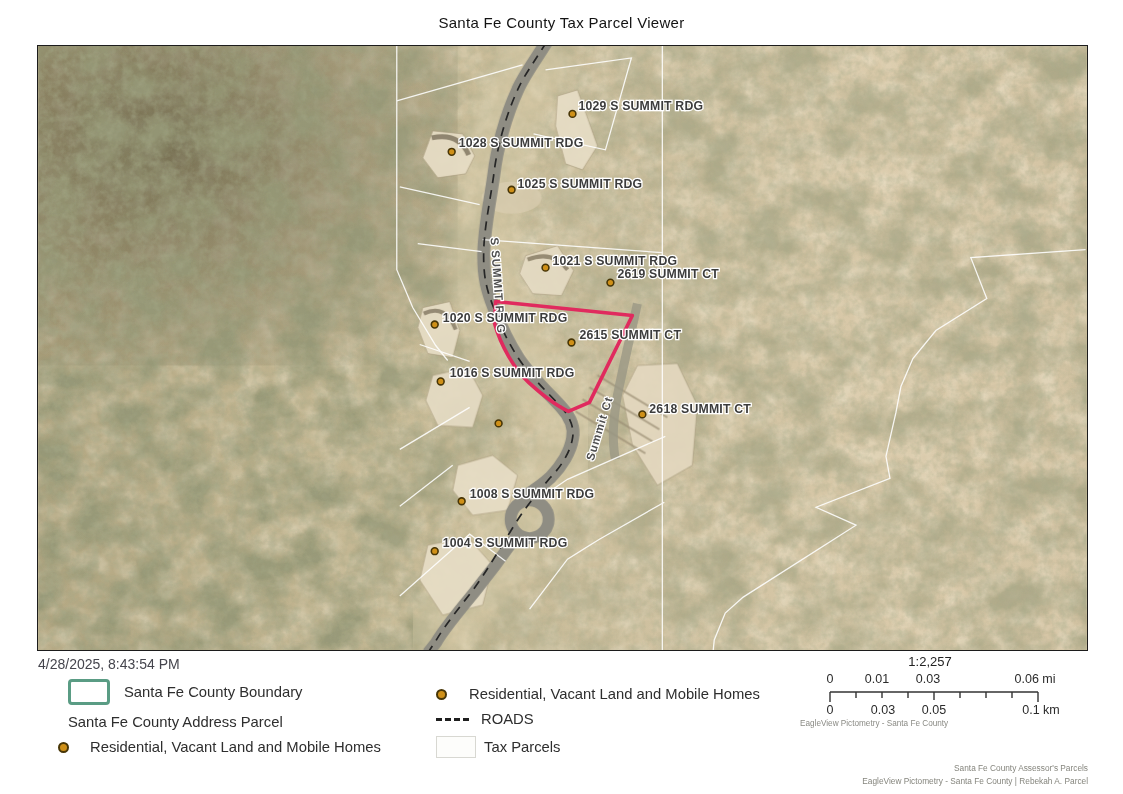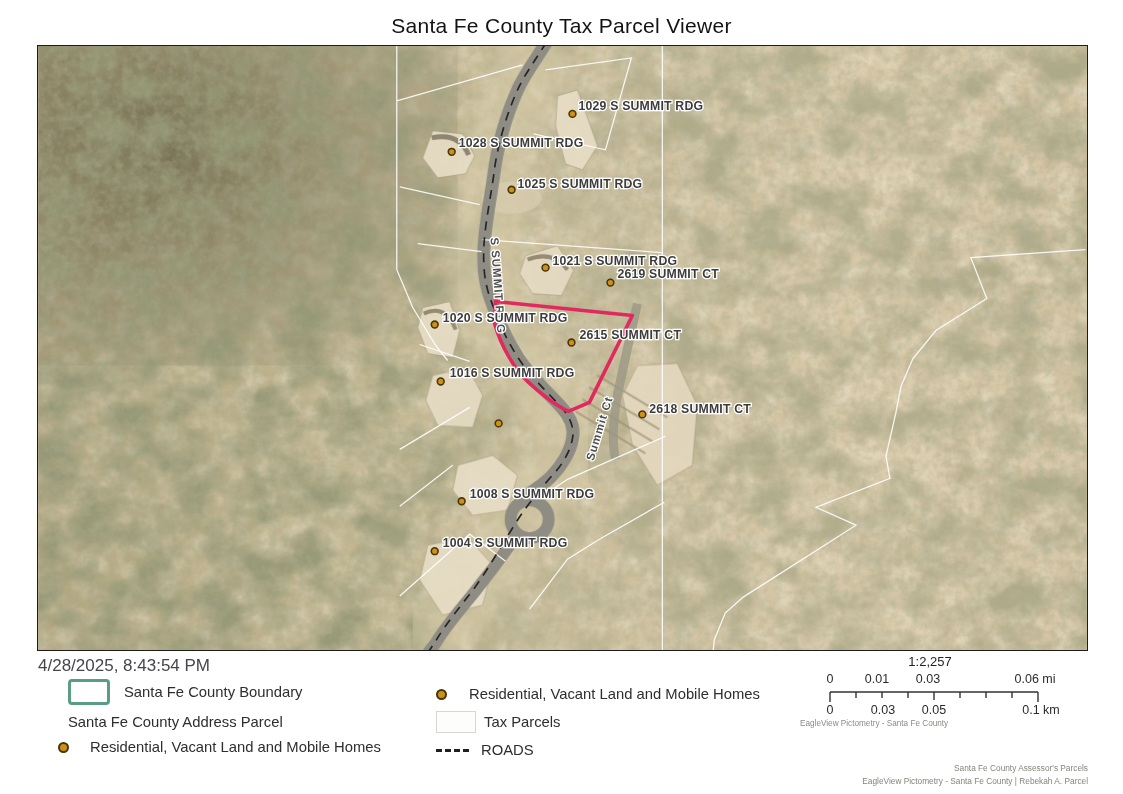--- a/index.html
+++ b/index.html
@@ -1,27 +1,27 @@
 <!DOCTYPE html>
 <html><head>
 <meta charset="utf-8">
 <style>
   html,body{margin:0;padding:0;background:#ffffff;width:1123px;height:794px;overflow:hidden;
     font-family:"Liberation Sans", sans-serif;}
   #stage{position:relative;width:1123px;height:794px;background:#fff;}
   .page-title{position:absolute;left:0;top:14px;width:100%;text-align:center;
-    font-size:21px;color:#131313;letter-spacing:.3px;}
+    font-size:15px;color:#131313;letter-spacing:.3px;}
   #map-frame{position:absolute;left:37px;top:45px;width:1051px;height:606px;
     border:1px solid #1c1c1c;box-sizing:border-box;background:#c9bc98;}
   #map-frame svg{display:block}
   .addr-label{font-size:12.3px;font-weight:bold;fill:#3c3c3c;stroke:#ffffff;stroke-width:2.6px;
     paint-order:stroke;letter-spacing:.2px;}
   .road-label{font-size:11.5px;font-weight:bold;fill:#4e4e4e;stroke:#ffffff;stroke-width:2.4px;
     paint-order:stroke;letter-spacing:1px;}
-  .timestamp{position:absolute;left:38px;top:656px;font-size:17px;color:#45454d;}
+  .timestamp{position:absolute;left:38px;top:656px;font-size:14px;color:#45454d;}
   .legend-col{position:absolute;font-size:14.8px;color:#2e2e2e;}
   .legend-row{display:flex;align-items:center;margin-bottom:9px;margin-left:30px;}
   .swatch-boundary{width:36px;height:20px;border:3px solid #5a9c84;border-radius:4px;
     background:#fff;margin-right:14px;}
   .legend-dot{width:7px;height:7px;border-radius:50%;background:#cf9018;border:2px solid #483607;
     margin-right:21px;}
   .legend-dot.mid{margin-right:22px;}
   .swatch-roads{width:33px;border-top:3px dashed #1f1f1f;margin-right:12px;}
   .swatch-parcel{width:38px;height:20px;background:#fdfdfb;border:1px solid #d8d8d2;margin-right:8px;}
   .indent1{margin-left:20px;}
@@ -205,27 +205,27 @@
     <span class="legend-dot"></span>
     <span>Residential, Vacant Land and Mobile Homes</span>
   </div>
 </div>
 
 <div class="legend-col" style="left:406px;top:686px;">
   <div class="legend-row">
     <span class="legend-dot mid"></span>
     <span>Residential, Vacant Land and Mobile Homes</span>
   </div>
+  <div class="legend-row" style="margin-top:5px;">
+    <span class="swatch-roads"></span>
+    <span>ROADS</span>
+  </div>
   <div class="legend-row" style="margin-top:3px;">
     <span class="swatch-parcel"></span>
     <span>Tax Parcels</span>
-  </div>
-  <div class="legend-row" style="margin-top:5px;">
-    <span class="swatch-roads"></span>
-    <span>ROADS</span>
   </div>
 </div>
 
 <div class="scalebar">
 <svg width="312" height="80" viewBox="0 0 312 80" xmlns="http://www.w3.org/2000/svg">
   <text class="scale-ratio" x="142" y="14" text-anchor="middle">1:2,257</text>
   <g>
     <text class="scale-text" x="42" y="31" text-anchor="middle">0</text>
     <text class="scale-text" x="89" y="31" text-anchor="middle">0.01</text>
     <text class="scale-text" x="140" y="31" text-anchor="middle">0.03</text>

